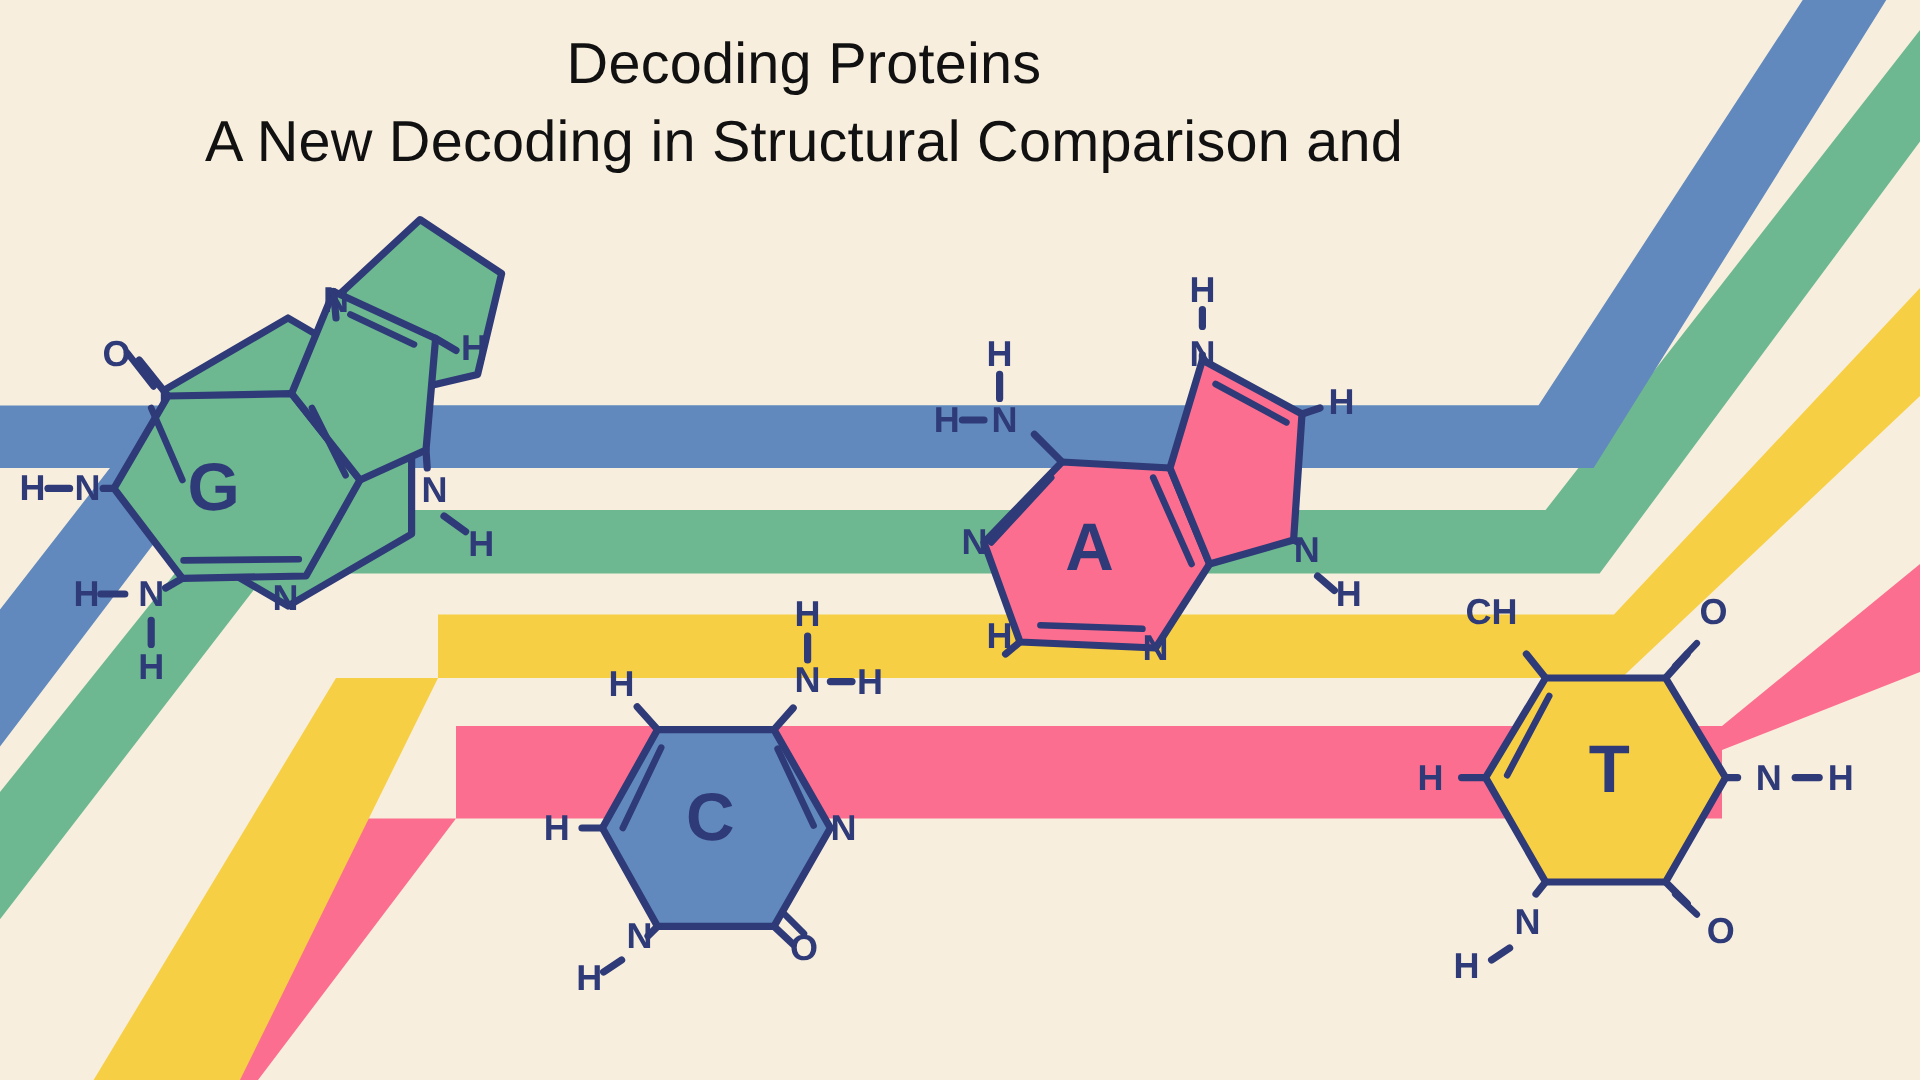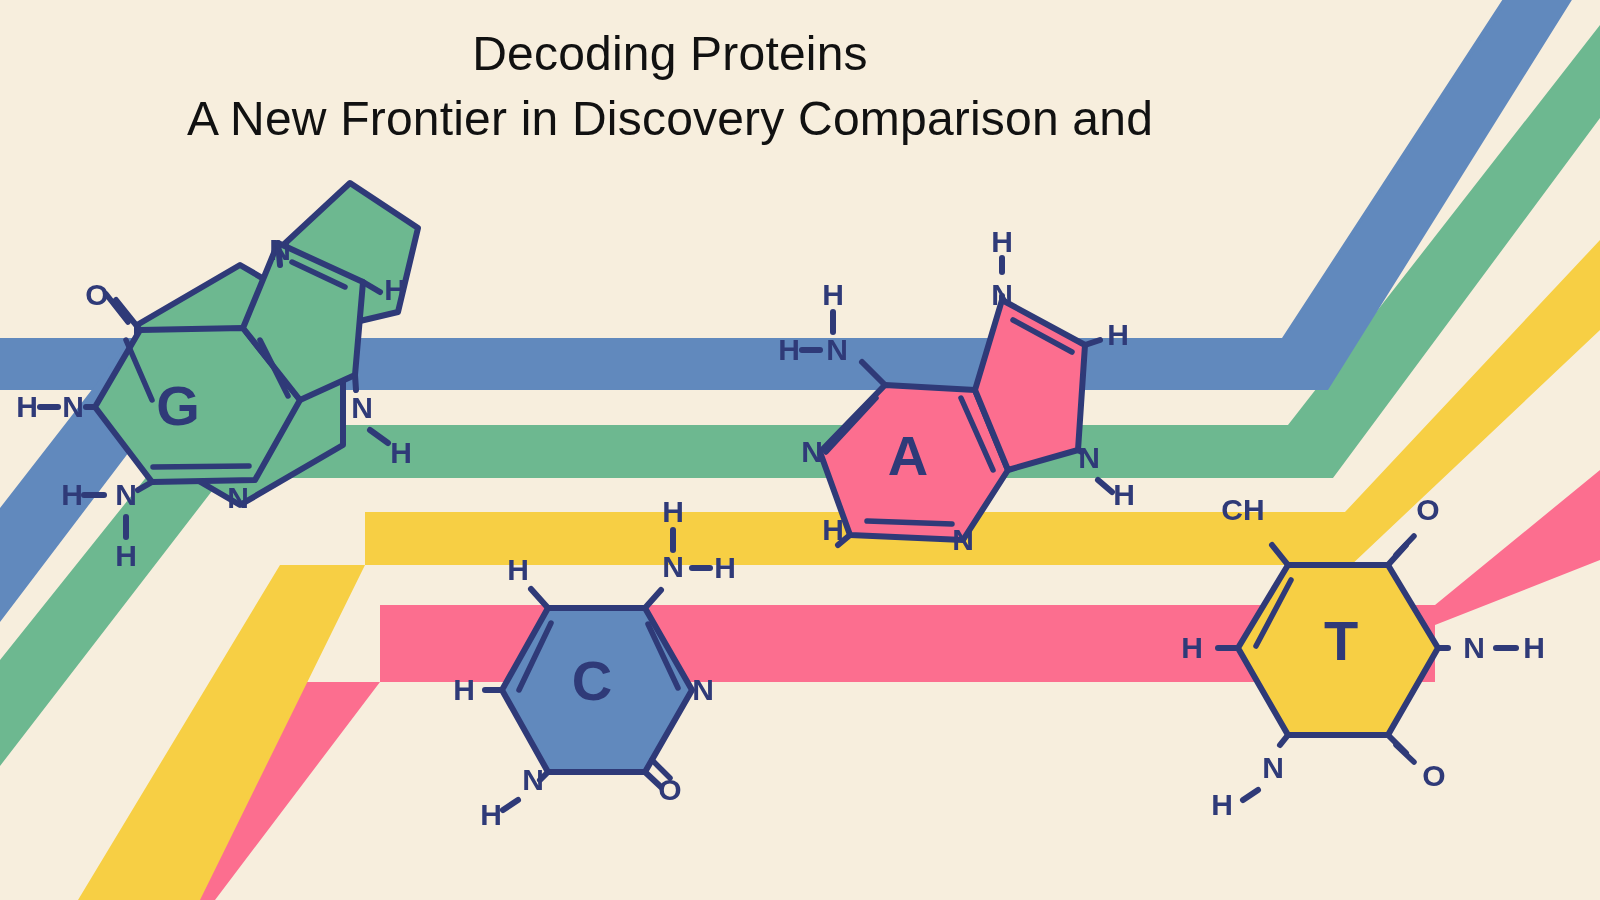--- a/index.html
+++ b/index.html
@@ -96,21 +96,21 @@
 
     <path fill="#6189BD" d="M 0 338 L 310 338 L 120 600 L 0 600 Z" opacity="0"></path>
 
     <path fill="#6189BD" d="M 0 338 L 175 338 L 0 572 Z" opacity="0"></path>
 
     <path fill="#6189BD" d="M 1600 -140 L 1600 -45 L 1328 390 L 176 390 L 0 622 L 0 508 L 132 338 L 1285 338 L 1600 -140 Z"></path>
   </svg>
 
   <div id="title-block">
     <span class="title-line">Decoding Proteins</span>
-    <span class="title-line">A New Frontier in Discovery Comparison and</span>
+    <span class="title-line">A New Decoding in Structural Comparison and</span>
   </div>
 
   <svg id="mol-svg" viewBox="0 0 1600 900">
 
     <g>
 
       <polygon class="ring" fill="#6DB890" points="137,325 240,265 343,325 343,445 240,505 137,445"></polygon>
 
       <polygon class="ring" fill="#6DB890" points="343,325 280,248 350,183 418,228 398,312"></polygon>
 

